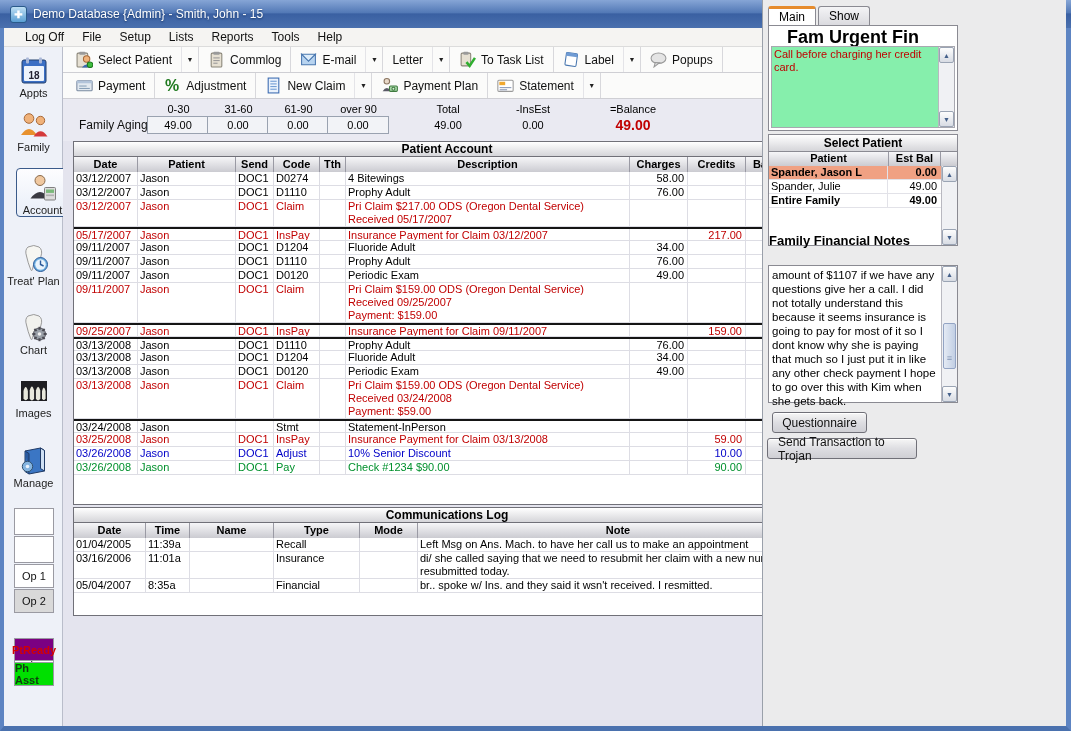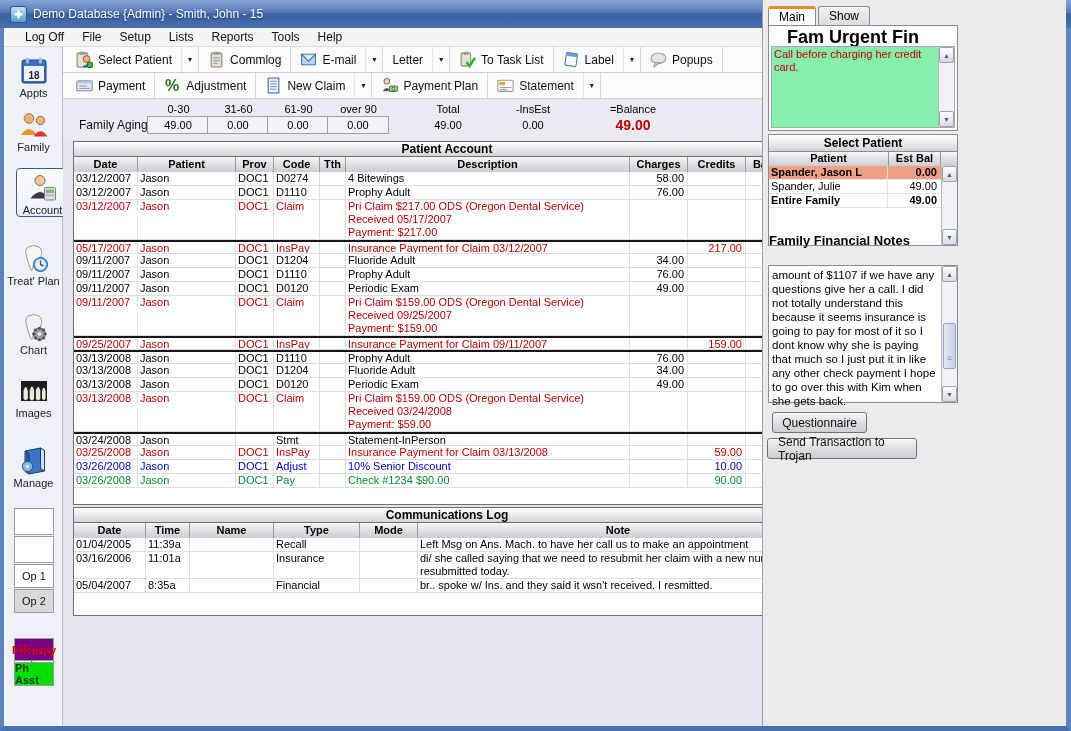--- a/index.html
+++ b/index.html
@@ -422,21 +422,21 @@
         <div class="b-label">=Balance</div>
         <div class="b-value balance-big">49.00</div>
       </div>
     </div>
 
     <div class="grid" style="left:10px;top:42px;width:748px;">
       <div class="grid-title">Patient Account</div>
       <div class="grid-head" id="acct-head">
           <div class="gh-cell" style="width: 64px;">Date</div>
           <div class="gh-cell" style="width: 98px;">Patient</div>
-          <div class="gh-cell" style="width: 38px;">Prov</div>
+          <div class="gh-cell" style="width: 38px;">Send</div>
           <div class="gh-cell" style="width: 46px;">Code</div>
           <div class="gh-cell" style="width: 26px;">Tth</div>
           <div class="gh-cell" style="width: 284px;">Description</div>
           <div class="gh-cell" style="width: 58px;">Charges</div>
           <div class="gh-cell" style="width: 58px;">Credits</div>
           <div class="gh-cell" style="width: 57px;">Balance</div>
           <div class="gh-cell"></div>
         </div>
       <div class="grid-body" style="height:333px;">
         <div class="rows" id="acct-rows" style="width:729px;">
@@ -468,21 +468,20 @@
             </div>
             <div class="g-row c-red">
               <div class="g-cell" style="width: 64px;">03/12/2007</div>
               <div class="g-cell" style="width: 98px;">Jason</div>
               <div class="g-cell" style="width: 38px;">DOC1</div>
               <div class="g-cell" style="width: 46px;">Claim</div>
               <div class="g-cell" style="width: 26px;"></div>
               <div class="g-cell" style="width: 284px;">
                 <div>Pri Claim $217.00 ODS (Oregon Dental Service)</div>
                 <div>Received 05/17/2007</div>
-                <div>Payment: $217.00</div>
               </div>
               <div class="g-cell num" style="width: 58px;"></div>
               <div class="g-cell num" style="width: 58px;"></div>
               <div class="g-cell num" style="width: 57px;"></div>
             </div>
             <div class="g-row c-red h1 thick">
               <div class="g-cell" style="width: 64px;">05/17/2007</div>
               <div class="g-cell" style="width: 98px;">Jason</div>
               <div class="g-cell" style="width: 38px;">DOC1</div>
               <div class="g-cell" style="width: 46px;">InsPay</div>

